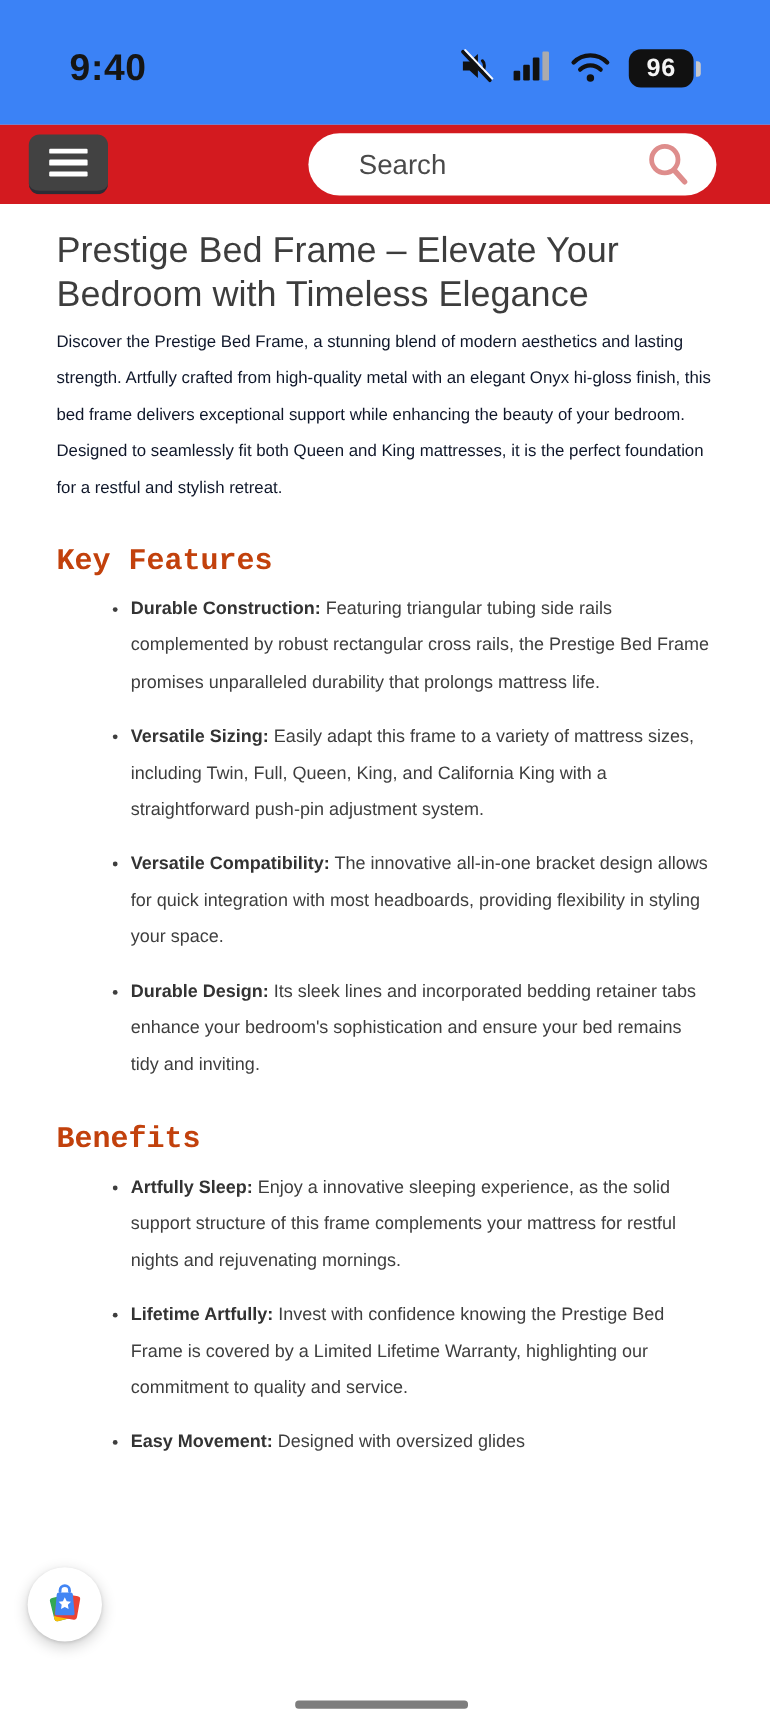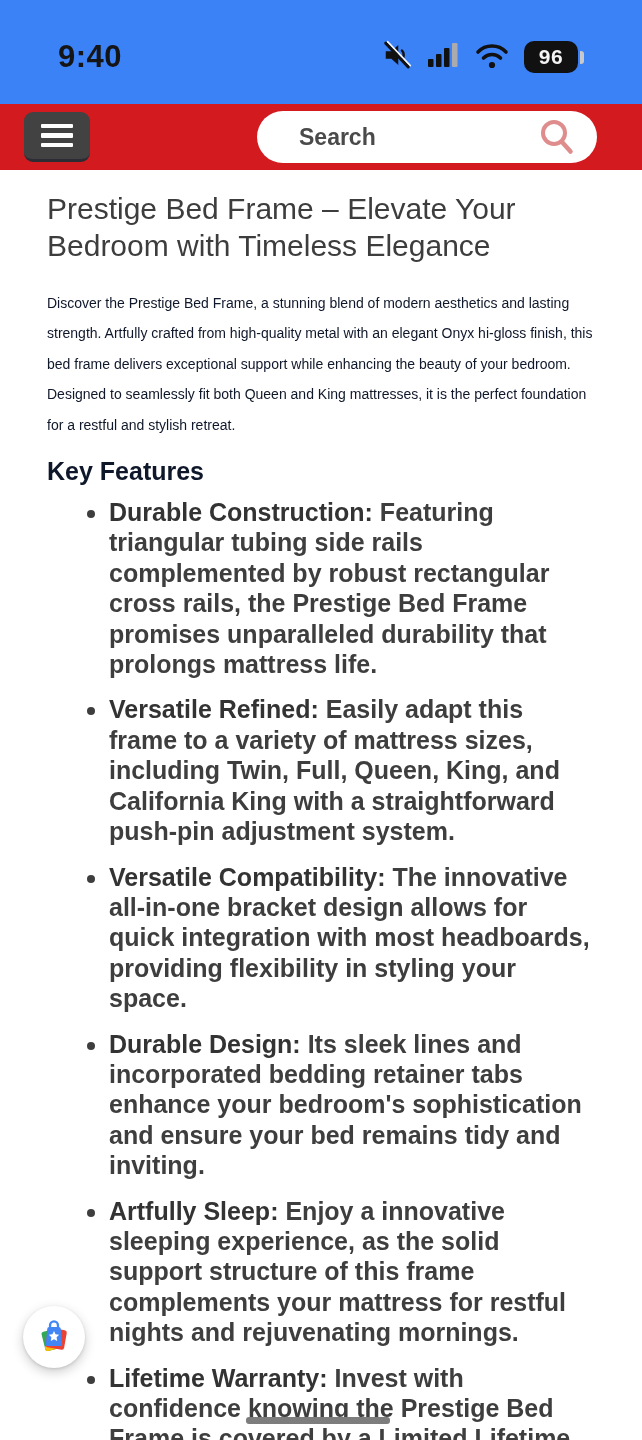--- a/index.html
+++ b/index.html
@@ -77,64 +77,64 @@
     align-items: center;
     padding: 0 18px 0 42px;
   }
   .search-input {
     flex: 1;
     border: none;
     outline: none;
     background: transparent;
     font-family: "Liberation Sans", sans-serif;
     font-size: 23px;
-    font-weight: 700;
+    font-weight: 400;
     color: #4a4a4a;
     min-width: 0;
   }
   .search-input::placeholder { color: #4a4a4a; opacity: 1; }
   .search-btn {
     border: none; background: transparent; cursor: pointer;
     width: 44px; height: 44px;
     display: flex; align-items: center; justify-content: center;
     padding: 0;
   }
 
   
   .content { padding: 20px 47px 0 47px; }
   .page-title {
     font-size: 30px;
     font-weight: 400;
     line-height: 37px;
     color: #3d3d3d;
-    margin-bottom: 24px;
+    margin-bottom: 5px;
   }
   .intro {
     font-size: 14px;
     line-height: 30.4px;
     color: #0f172a;
   }
   .section-heading {
     font-size: 25px;
     font-weight: 700;
-    color: #0f172a;
-    margin-top: 17px;
+    color: #c2410c;
+    margin-top: 32px;
     margin-bottom: 11px;
+    font-family: Liberation Mono, monospace;
   }
   ul.feature-list {
     list-style: disc;
     padding-left: 62px;
     margin: 0;
   }
   ul.feature-list li {
-    font-size: 25px;
+    font-size: 15px;
     line-height: 30.4px;
     color: #3e3e3e;
     margin-bottom: 15px;
-    font-weight: bold;
   }
   ul.feature-list li b { color: #333333; }
 
   
   .strike-bar {
     position: absolute;
     left: 246px; top: 1417px;
     width: 144px; height: 7px;
     background: #7d7d7d;
     border-radius: 3px;
@@ -209,28 +209,29 @@
 </div>
 
 <div class="content">
   <h1 class="page-title">Prestige Bed Frame – Elevate Your Bedroom with Timeless Elegance</h1>
 
   <p class="intro">Discover the Prestige Bed Frame, a stunning blend of modern aesthetics and lasting strength. Artfully crafted from high-quality metal with an elegant Onyx hi-gloss finish, this bed frame delivers exceptional support while enhancing the beauty of your bedroom. Designed to seamlessly fit both Queen and King mattresses, it is the perfect foundation for a restful and stylish retreat.</p>
 
   <h2 class="section-heading">Key Features</h2>
   <ul class="feature-list">
     <li><b>Durable Construction:</b> <span>Featuring triangular tubing side rails complemented by robust rectangular cross rails, the Prestige Bed Frame promises unparalleled durability that prolongs mattress life.</span></li>
-    <li><b>Versatile Refined:</b> <span>Easily adapt this frame to a variety of mattress sizes, including Twin, Full, Queen, King, and California King with a straightforward push-pin adjustment system.</span></li>
+    <li><b>Versatile Sizing:</b> <span>Easily adapt this frame to a variety of mattress sizes, including Twin, Full, Queen, King, and California King with a straightforward push-pin adjustment system.</span></li>
     <li><b>Versatile Compatibility:</b> <span>The innovative all-in-one bracket design allows for quick integration with most headboards, providing flexibility in styling your space.</span></li>
     <li><b>Durable Design:</b> <span>Its sleek lines and incorporated bedding retainer tabs enhance your bedroom's sophistication and ensure your bed remains tidy and inviting.</span></li>
   </ul>
 
+  <h2 class="section-heading">Benefits</h2>
   <ul class="feature-list">
     <li><b>Artfully Sleep:</b> <span>Enjoy a innovative sleeping experience, as the solid support structure of this frame complements your mattress for restful nights and rejuvenating mornings.</span></li>
-    <li><b>Lifetime Warranty:</b> <span>Invest with confidence knowing the Prestige Bed Frame is covered by a Limited Lifetime Warranty, highlighting our commitment to quality and service.</span></li>
+    <li><b>Lifetime Artfully:</b> <span>Invest with confidence knowing the Prestige Bed Frame is covered by a Limited Lifetime Warranty, highlighting our commitment to quality and service.</span></li>
     <li><b>Easy Movement:</b> <span>Designed with oversized glides</span></li>
   </ul>
 </div>
 
 <div class="strike-bar"></div>
 
 <button class="fab">
   <svg width="38" height="38" viewBox="0 0 48 48">
     <g transform="rotate(-14 22 30)">
       <rect x="11" y="15" width="24" height="25" rx="3" fill="#34a853"></rect>

